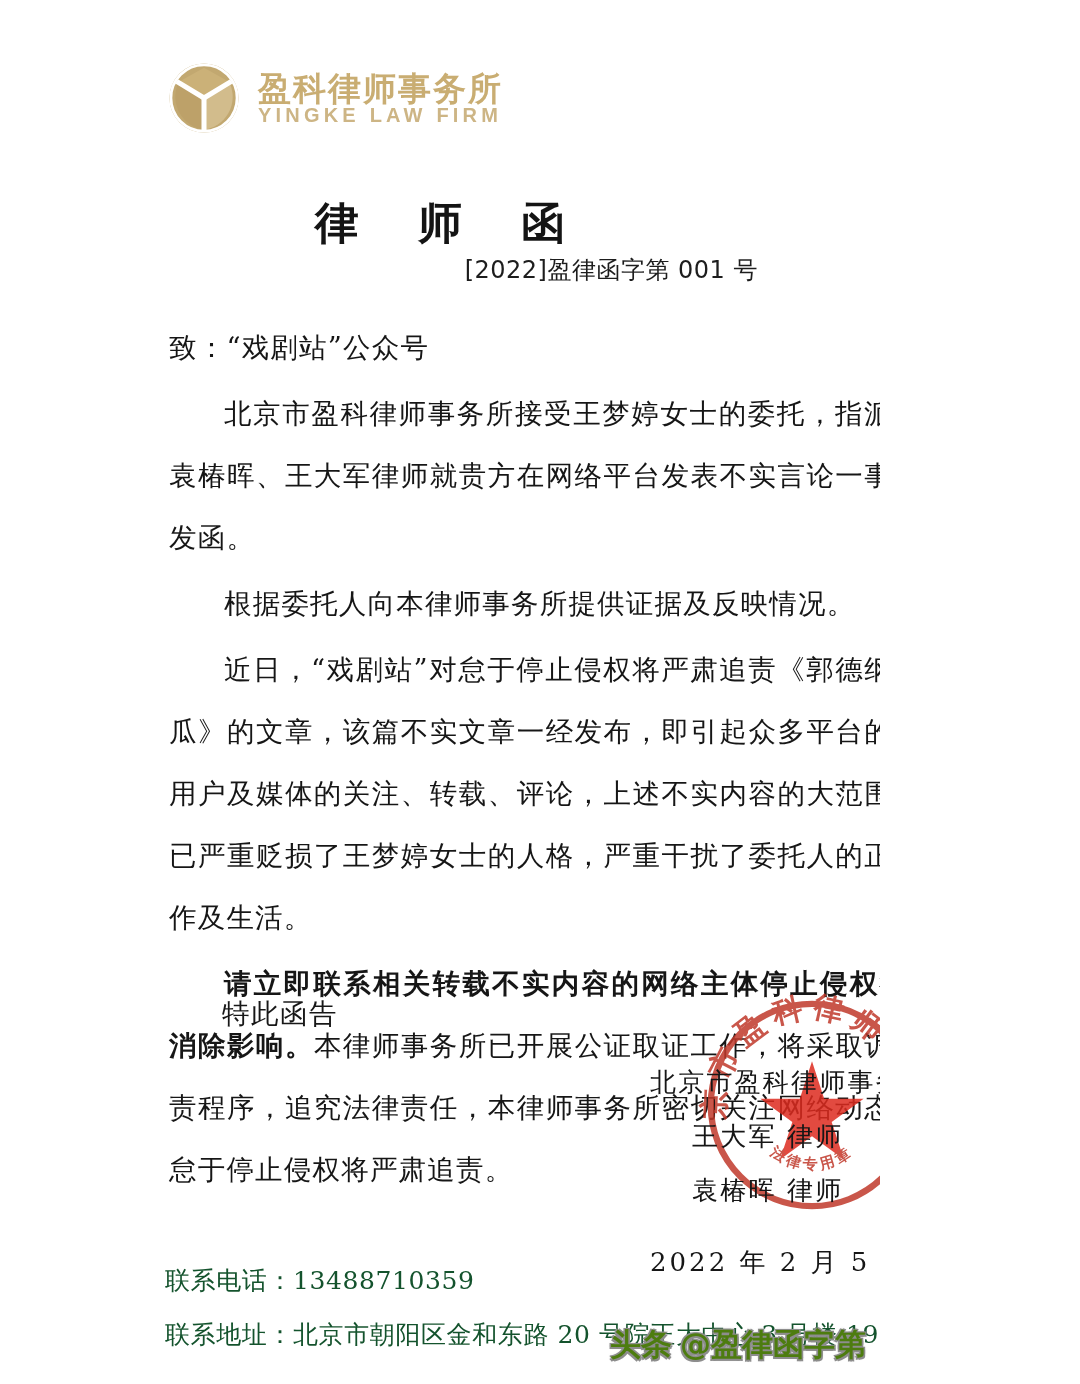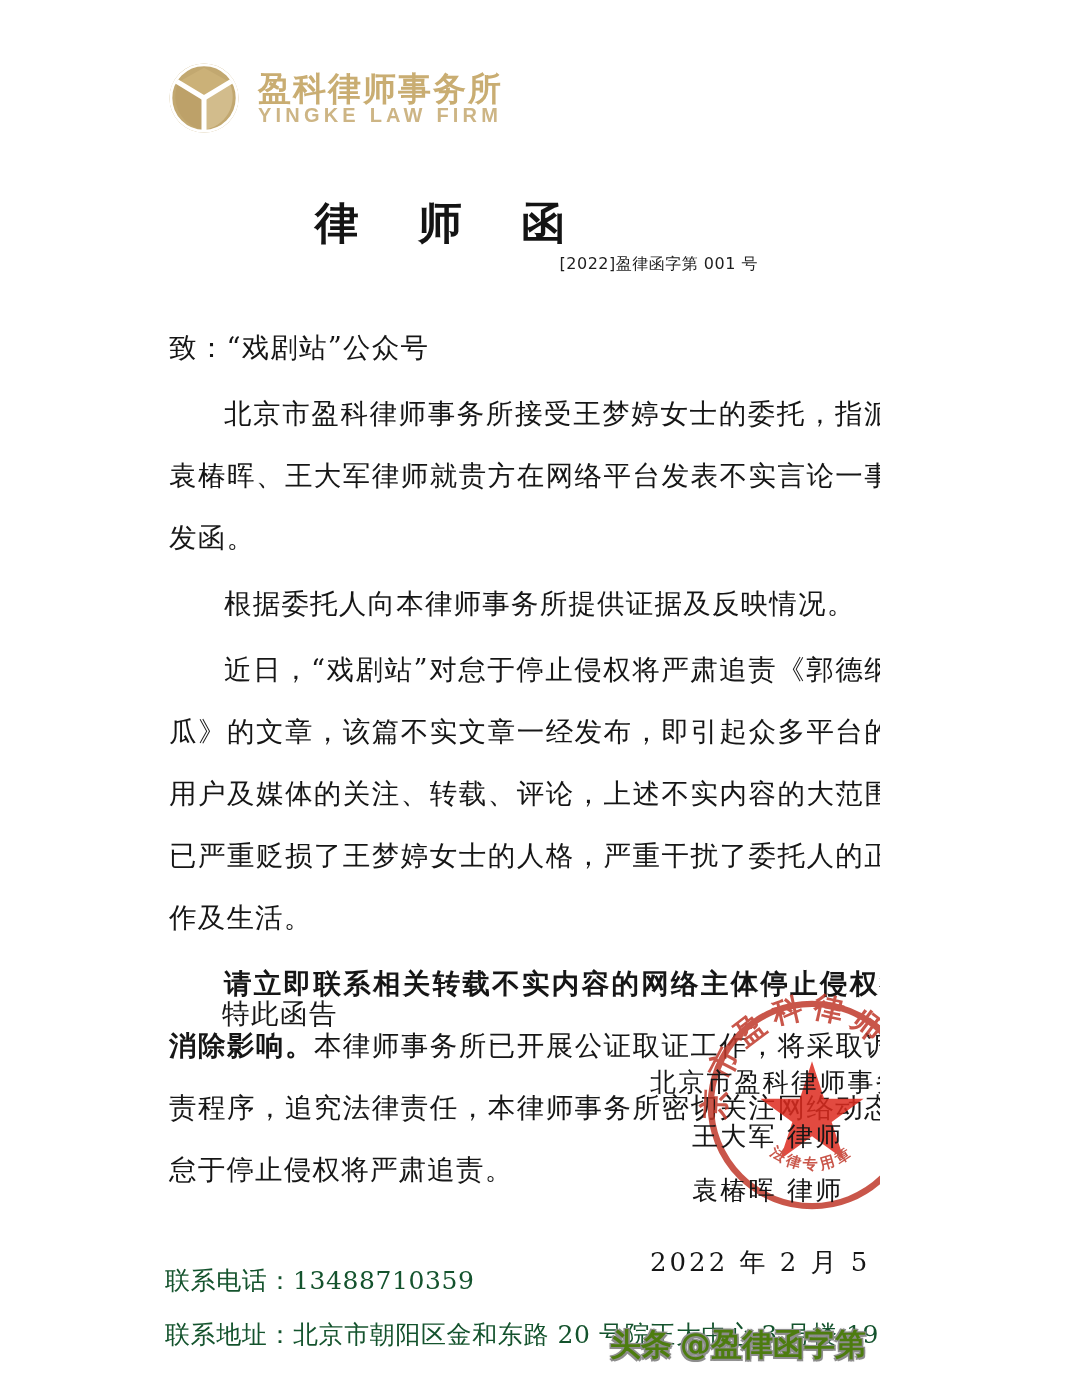--- a/index.html
+++ b/index.html
@@ -69,21 +69,21 @@
     font-size: 44px;
     letter-spacing: 22px;
     text-indent: 22px;
     color: #141414;
   }
   .doc-number {
     position: absolute;
     right: 122px;
     top: 254px;
     font-family: "DejaVu Sans", "Liberation Sans", sans-serif;
-    font-size: 16px;
+    font-size: 24px;
     letter-spacing: 0.5px;
     color: #1d1d1d;
     white-space: nowrap;
   }
 
   
   .body-area {
     position: absolute;
     left: 165px;
     top: 312px;

